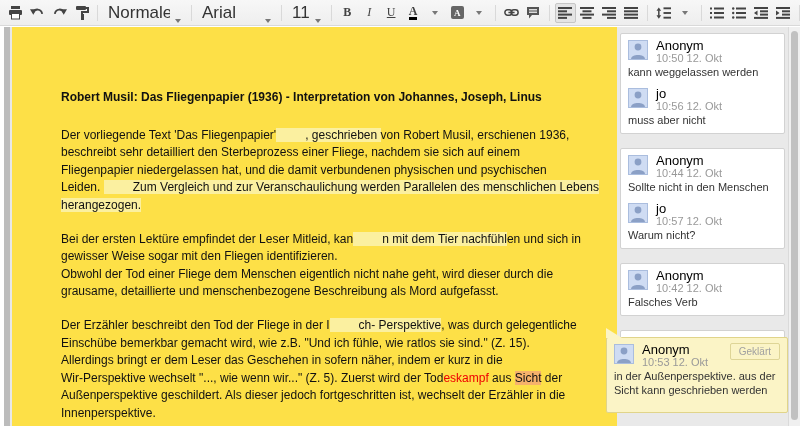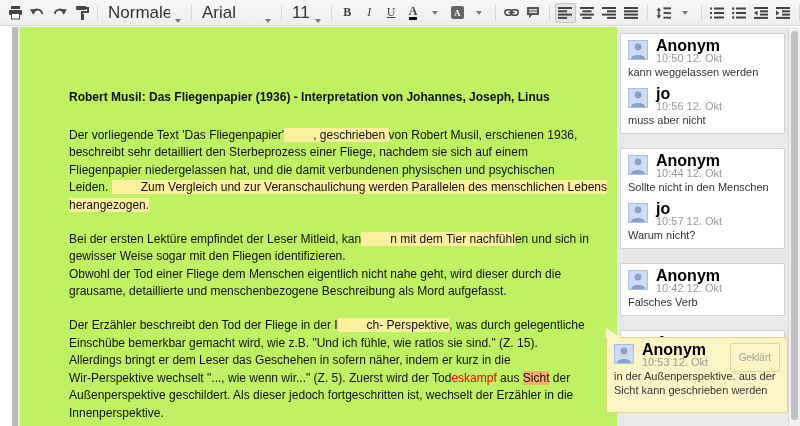--- a/index.html
+++ b/index.html
@@ -17,46 +17,46 @@
   .caret{width:0;height:0;border-left:3px solid transparent;border-right:3px solid transparent;border-top:4px solid #777;}
   .blabel{font-weight:bold;font-family:"Liberation Serif",serif;}
   .ilabel{font-style:italic;font-family:"Liberation Serif",serif;}
   .ulabel{text-decoration:underline;font-family:"Liberation Serif",serif;}
   .color-a{font-family:"Liberation Serif",serif;font-weight:bold;border-bottom:3px solid #000;line-height:11px;}
   .hl-a{width:13px;height:13px;background:#666;border-radius:2px;color:#fff;font-size:9px;font-weight:bold;
     display:flex;align-items:center;justify-content:center;font-family:"Liberation Serif",serif;}
   .spacer{margin-left:auto;}
 
   
-  .doc{position:absolute;top:27px;left:12px;width:617px;bottom:0;background:#bef264;overflow:hidden;text-decoration:underline;}
+  .doc{position:absolute;top:27px;left:4px;width:617px;bottom:0;background:#fde047;overflow:hidden;text-decoration:underline;}
   .page-edge{position:absolute;left:0;top:0;bottom:0;width:6px;background:#bcbcbc;border-right:2px solid #e8e8e8;}
   .doc-text{position:absolute;left:57px;top:62px;font-size:12px;line-height:17.6px;color:#111;}
   .doc-title{font-weight:bold;white-space:pre;margin-bottom:20px;}
   .para{white-space:pre;margin-bottom:16px;}
   .run-hl{background:var(--highlight-yellow,#fbf0a0);padding-left:29px;}
   .run-hlo{background:var(--highlight-orange,#f6b26b);}
   .run-red{color:var(--red-text,#ee0000);}
 
   
   .comments{position:absolute;top:27px;left:617px;right:12px;bottom:0;background:#e9e9e9;box-sizing:border-box;
     padding:6px 3px 0 3px;display:flex;flex-direction:column;gap:14px;}
   .card{background:#fff;border:1px solid #d2d2d2;border-radius:2px;padding:6px 7px;}
   .comment + .comment{margin-top:9px;}
   .chead{display:flex;gap:8px;align-items:flex-start;}
   .avatar{width:20px;height:20px;background:#cfdcf3;border:1px solid #aabdde;box-sizing:border-box;flex:none;overflow:hidden;}
-  .cname{font-weight:bold;font-size:16px;color:#000;line-height:12px;}
+  .cname{font-weight:normal;font-size:13px;color:#000;line-height:12px;}
   .ctime{font-size:11px;color:#999;line-height:10px;margin-top:1px;}
   .ctext{font-size:11px;color:#333;margin-top:2px;line-height:14px;white-space:pre-line;}
 
   
   .active-card{position:absolute;left:606px;top:337px;right:12px;height:62px;z-index:5;
     background:var(--active-comment-bg,#fbf4c6);border:1px solid #e0d48a;border-radius:2px;padding:6px 7px;}
   .active-card .pointer{position:absolute;left:-1px;top:-10px;width:0;height:0;
     border-bottom:10px solid var(--active-comment-bg,#fbf4c6);border-right:16px solid transparent;}
-  .resolve-btn{position:absolute;top:5px;right:7px;font-size:10px;color:#a0a0a0;padding:8px 8px;
+  .resolve-btn{position:absolute;top:5px;right:7px;font-size:10px;color:#a0a0a0;padding:2px 8px;
     border:1px solid #ded596;border-radius:2px;}
 
   
   .scrollbar{position:absolute;right:0;top:27px;bottom:0;width:12px;background:#f0f0f0;border-left:1px solid #dadada;box-sizing:border-box;}
   .thumb{position:absolute;left:2px;right:2px;top:4px;bottom:6px;background:#c1c1c1;border-radius:4px;}
 </style>
 </head>
 <body>
 
 <div class="app">

